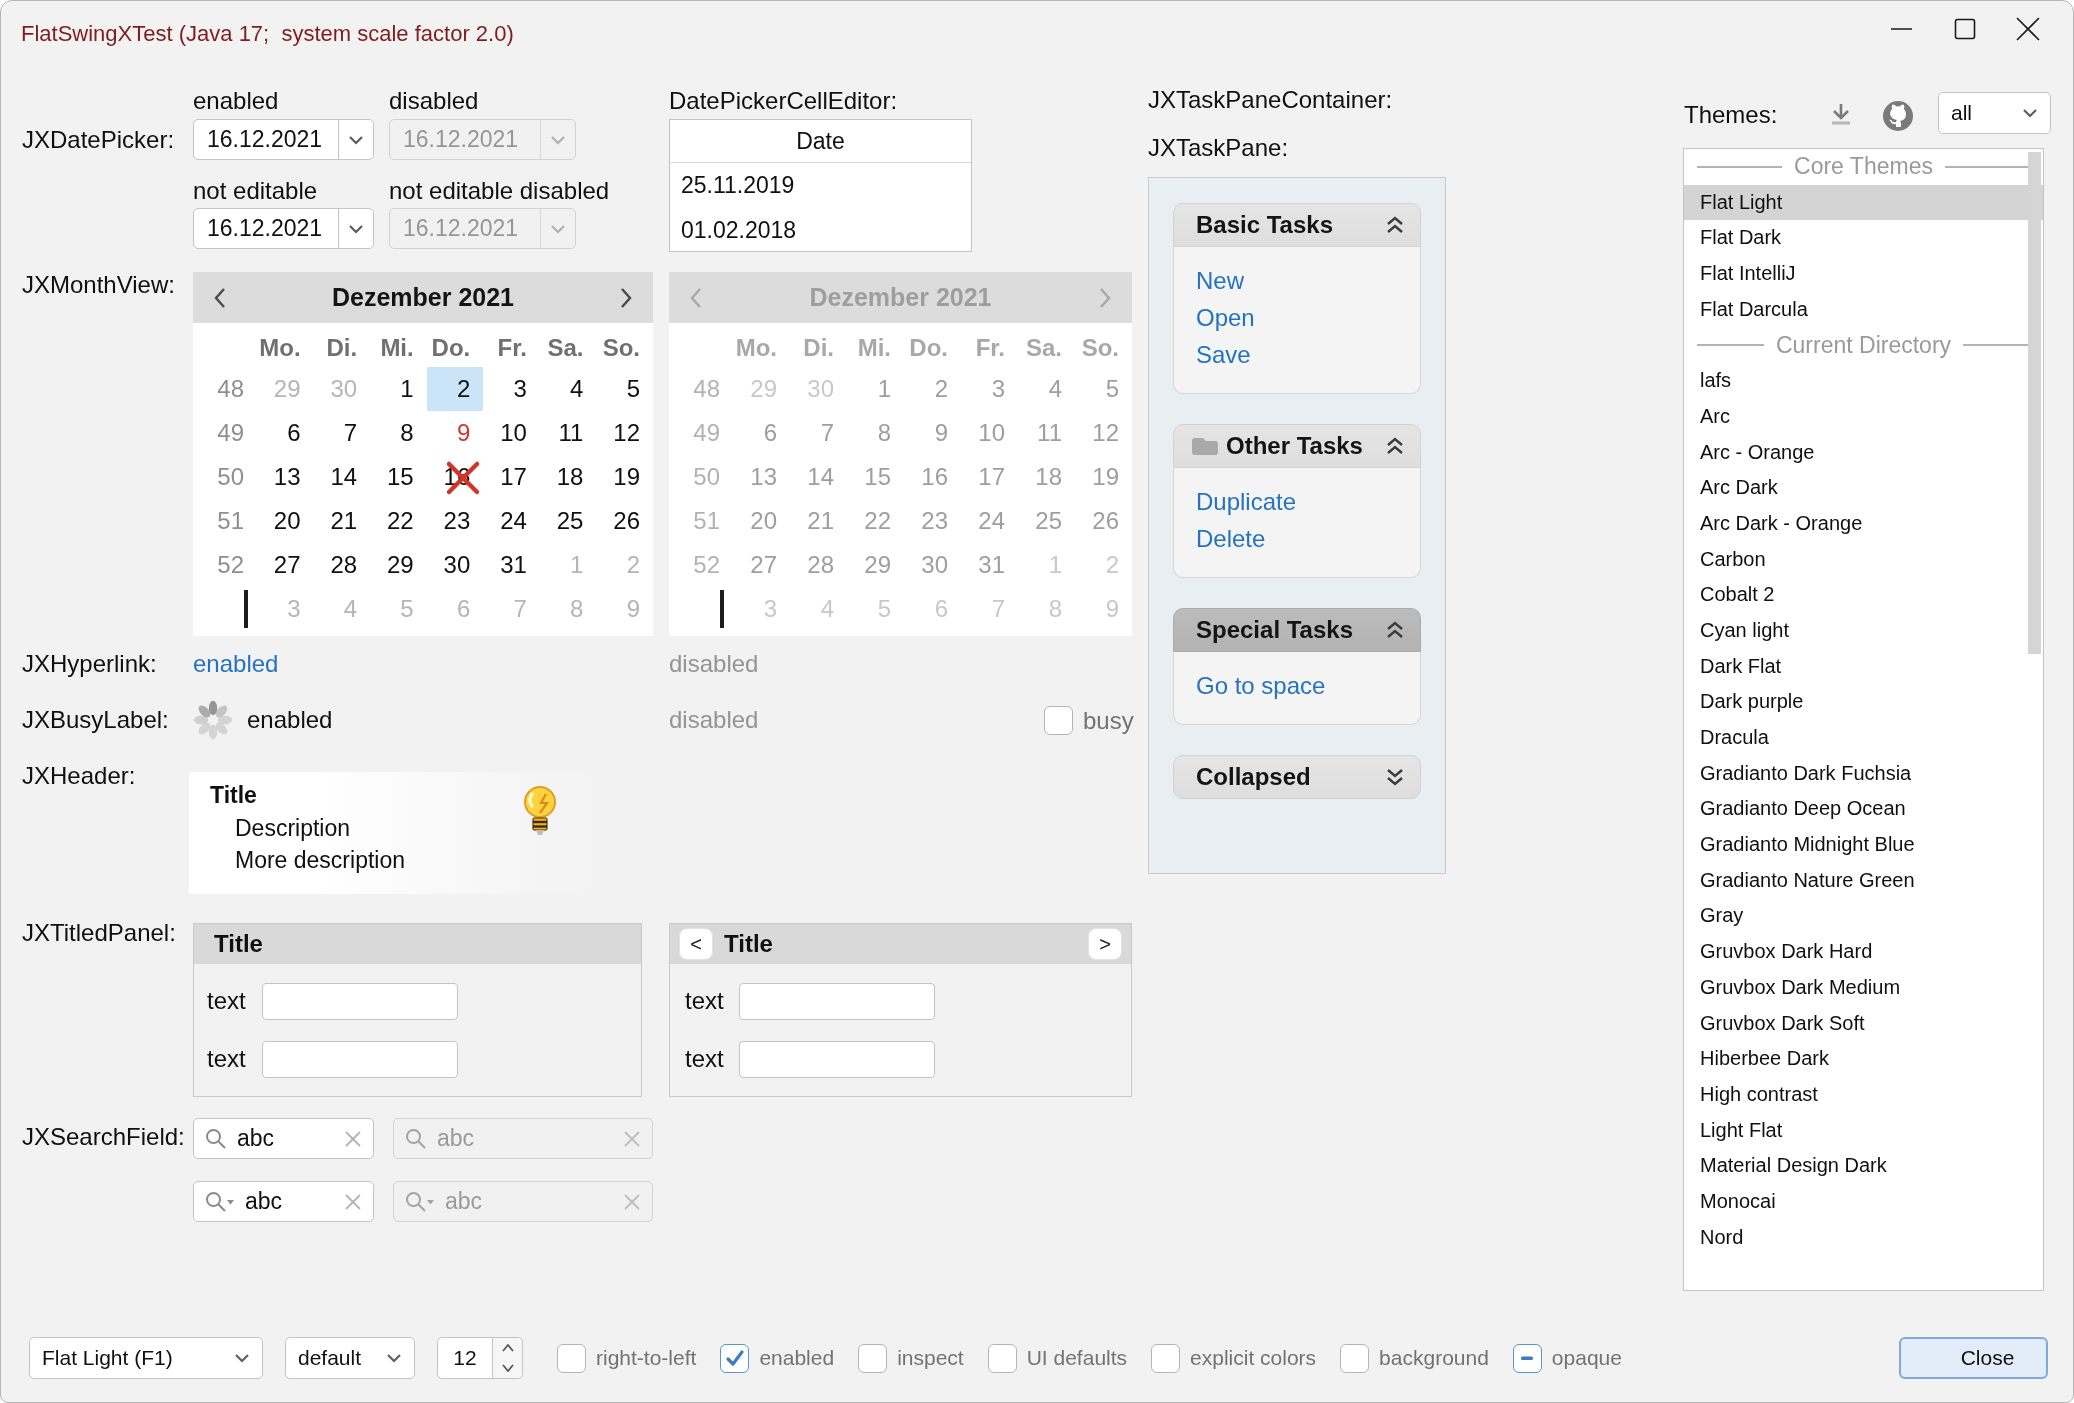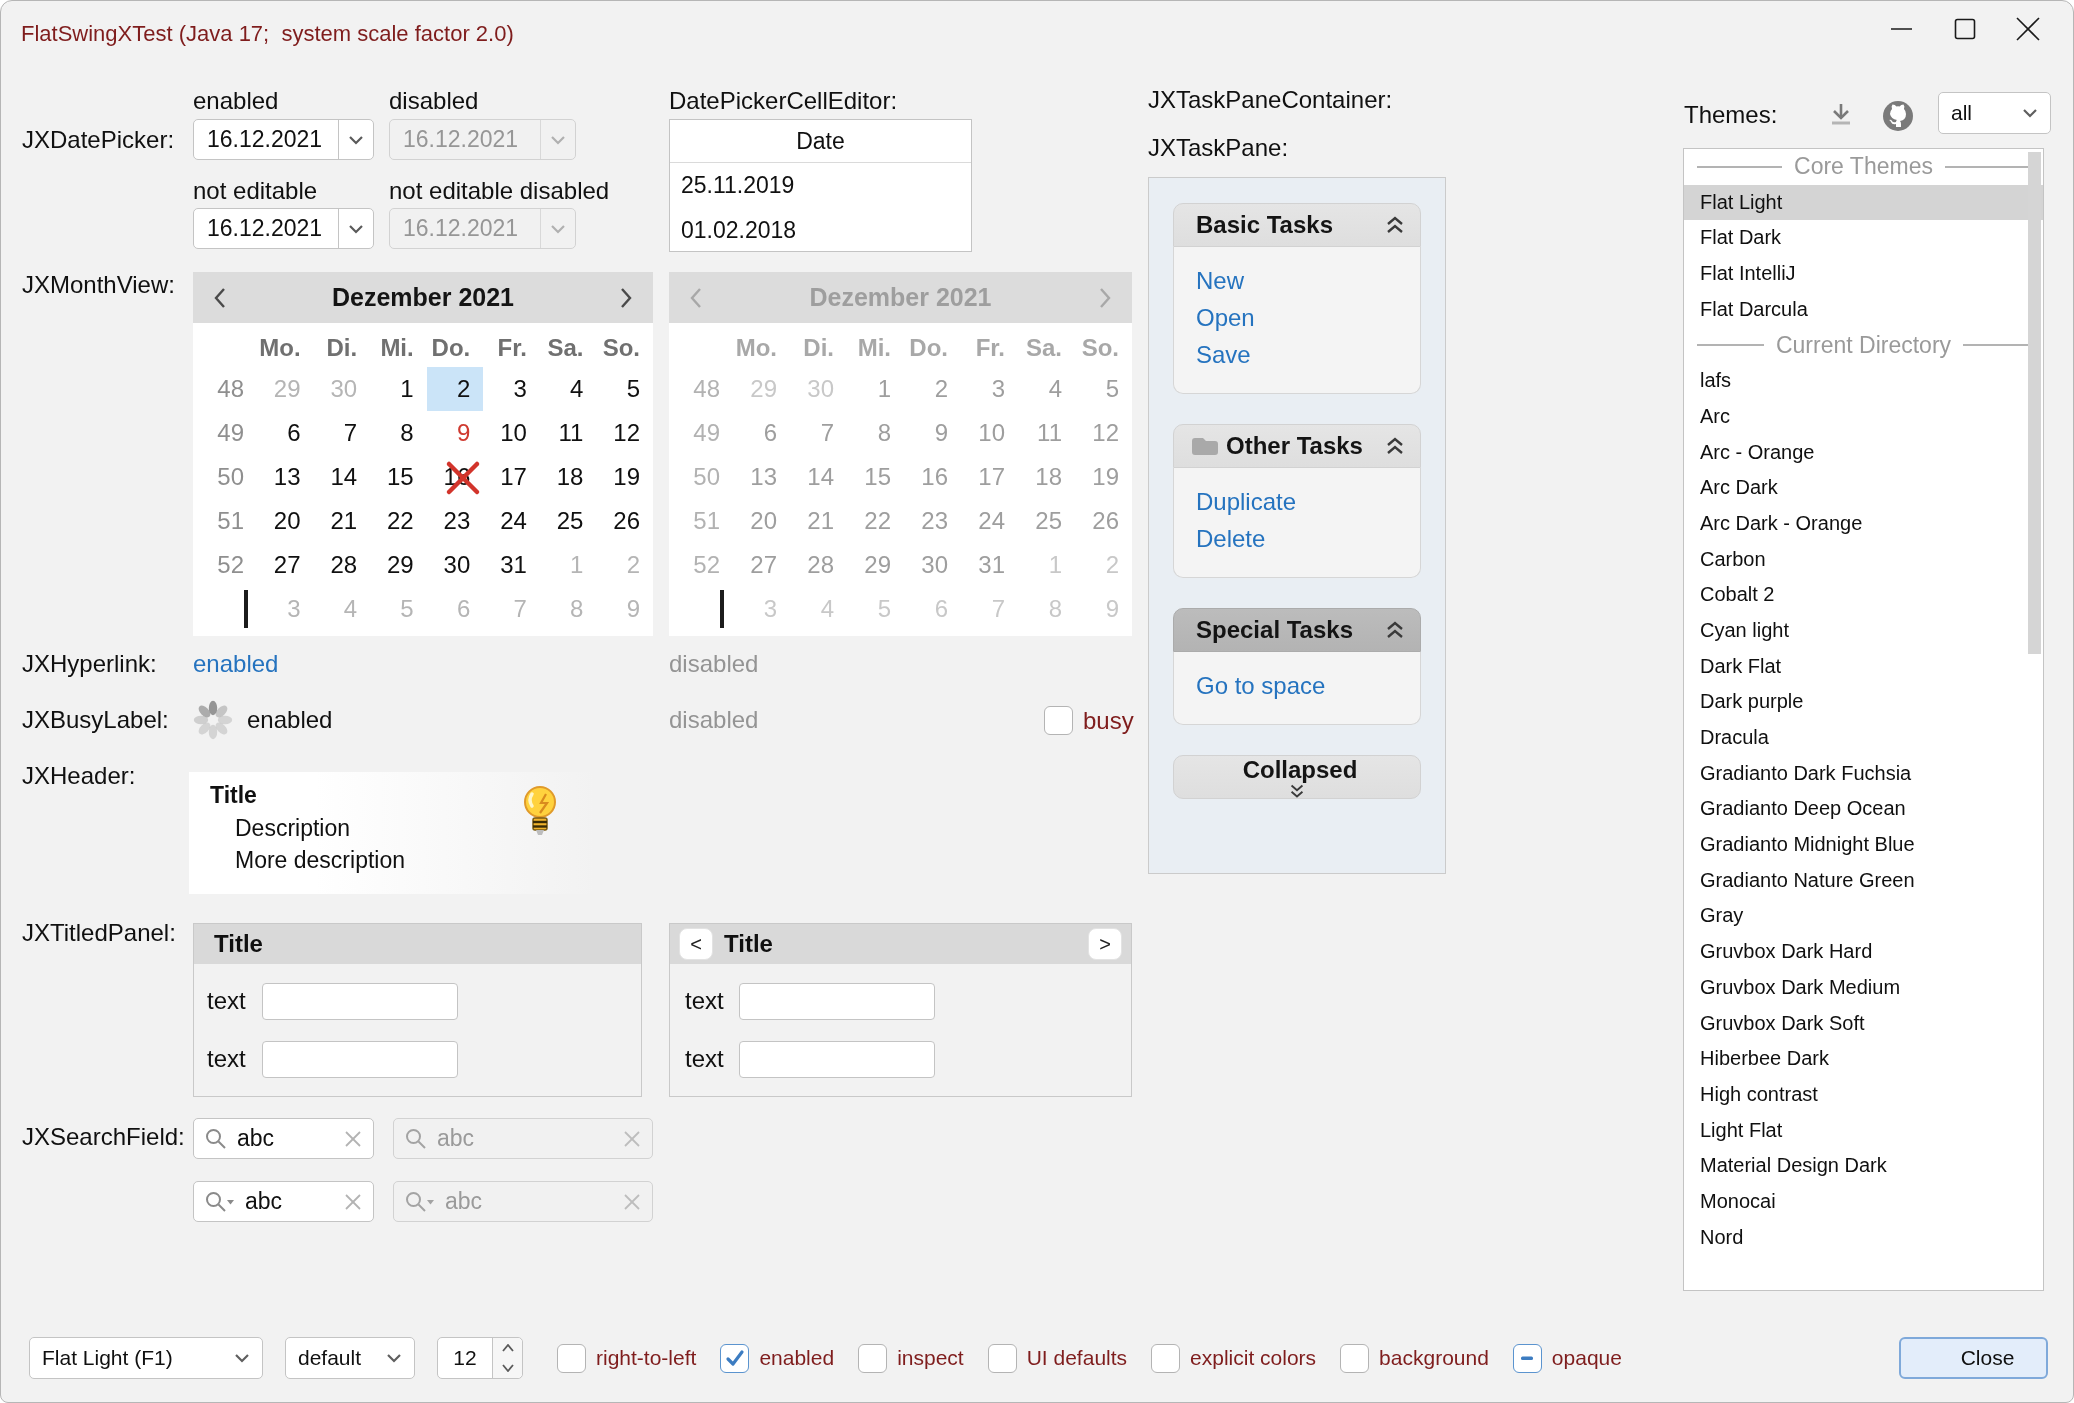--- a/index.html
+++ b/index.html
@@ -65,21 +65,21 @@
                display:flex;align-items:center;padding:0 10px;font-size:23px;color:#101010;}
   .searchfield .sf-text{flex:1;margin-left:9px;}
   .searchfield.disabled{background:#f1f1f1;border-color:#d2d2d2;color:#9a9a9a;}
   
   .tpc{background:var(--taskpane-bg,#e9eef3);border:1px solid #cbcbcb;box-sizing:border-box;}
   .pane{width:248px;margin:0 auto;}
   .pane:first-child{margin-top:25px;}
   .pane{margin-bottom:30px;}
   .pane-header{height:44px;background:linear-gradient(#e5e5e5,#dedede);border:1px solid #d2d2d2;border-radius:10px 10px 0 0;
                display:flex;align-items:center;padding:0 16px;box-sizing:border-box;}
-  .pane-header.rounded{border-radius:10px;flex-direction:column;}
+  .pane-header.rounded{border-radius:10px;}
   .pane-header.special{background:linear-gradient(#bcbcbc,#b3b3b3);border-color:#ababab;}
   .pane-title{font-size:24px;font-weight:bold;color:#141414;flex:1;margin-left:6px;white-space:nowrap;}
   .pane-content{background:#f4f4f4;border:1px solid #d6d6d6;border-top:none;border-radius:0 0 10px 10px;padding:15px 22px 20px 22px;}
   .pane-link{font-size:24px;color:var(--link,#2573bf);line-height:37px;white-space:nowrap;}
   
   .themelist{background:#fff;border:1px solid #c4c4c4;box-sizing:border-box;overflow:hidden;}
   .titem{height:35.7px;line-height:35.7px;padding-left:16px;font-size:20px;color:#101010;white-space:nowrap;}
   .titem.selected{background:var(--list-sel,#d4d4d4);}
   .tsep{height:35.7px;display:flex;align-items:center;gap:12px;padding:0 13px;color:#9a9a9a;font-size:23px;}
   .tsep .line{flex:1;height:2px;background:#b3b3b3;}
@@ -89,21 +89,21 @@
   .toolbar{position:absolute;left:28px;right:25px;top:1333px;height:48px;display:flex;align-items:center;gap:22px;}
   .spinner{width:86px;height:42px;box-sizing:border-box;background:#fff;border:1px solid #c4c4c4;border-radius:5px;display:flex;}
   .spin-val{flex:1;display:flex;align-items:center;justify-content:center;font-size:21px;color:#101010;}
   .spin-btns{width:29px;border-left:1px solid #c4c4c4;background:#f6f6f6;display:flex;flex-direction:column;border-radius:0 5px 5px 0;}
   .spin-btns div{flex:1;display:flex;align-items:center;justify-content:center;}
   .cbrow{display:flex;align-items:center;gap:24px;padding-left:12px;}
   .cb-item{display:flex;align-items:center;gap:10px;}
   .cbbox{width:29px;height:29px;box-sizing:border-box;background:#fff;border:1.5px solid #b4b4b4;border-radius:6px;
          display:flex;align-items:center;justify-content:center;}
   .cbbox.checked,.cbbox.indeterminate{border-color:var(--accent,#5b94cf);}
-  .cb-label{font-size:21px;color:#7f1d1d;white-space:nowrap;}
+  .cb-label{font-size:21px;color:#737373;white-space:nowrap;}
   .close-btn{margin-left:auto;width:149px;height:42px;box-sizing:border-box;background:var(--defbtn-bg,#e3edfa);
              border:2px solid var(--defbtn-border,#7fa9da);border-radius:6px;font-size:21px;color:#101010;
              font-family:"Liberation Sans",sans-serif;display:flex;align-items:center;justify-content:center;padding-left:34px;}
 </style>
 </head>
 <body>
 
 <div class="window">
 
   <div class="titlebar">

